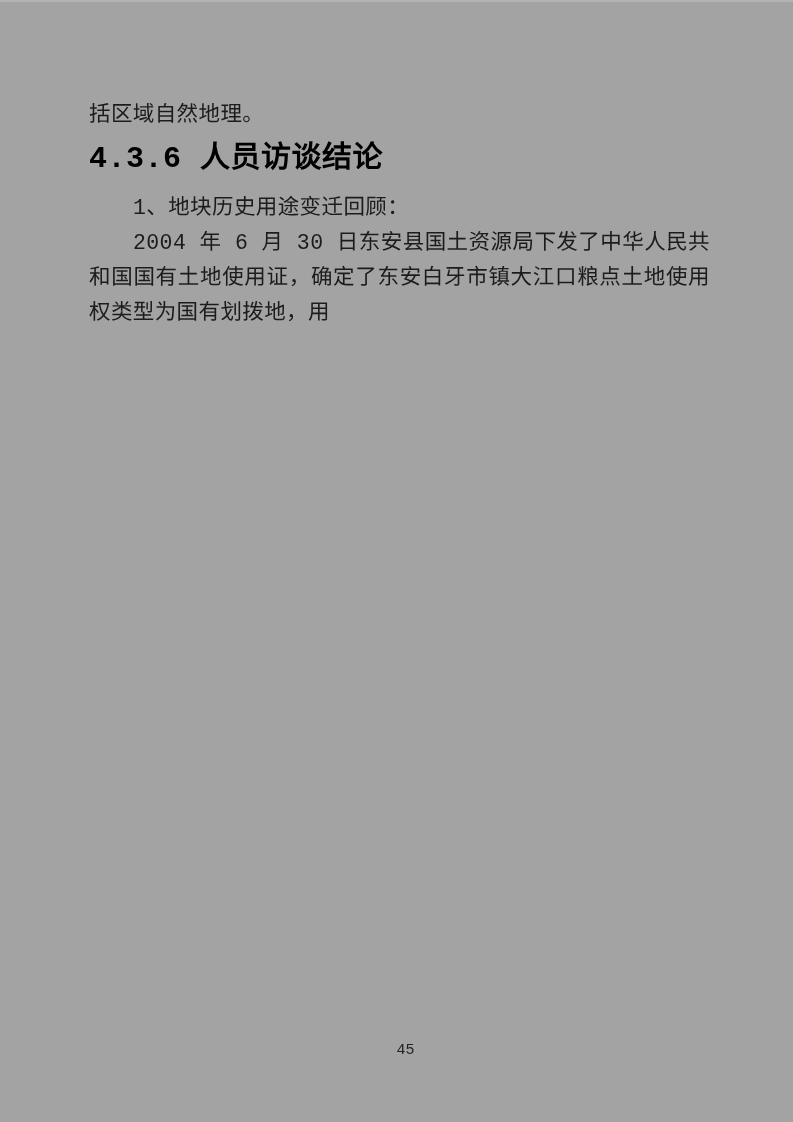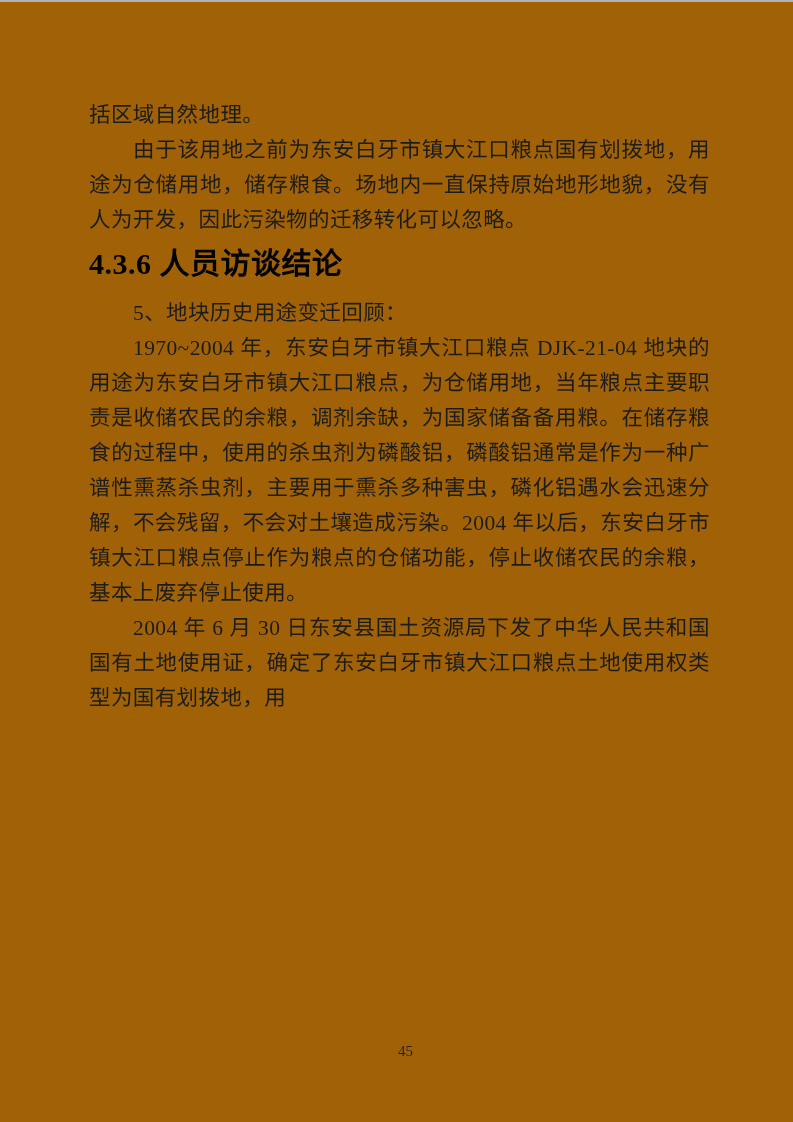--- a/index.html
+++ b/index.html
@@ -4,23 +4,23 @@
 <style>
   html, body {
     margin: 0;
     padding: 0;
     background: #ffffff;
   }
   .page {
     position: relative;
     width: 793px;
     height: 1122px;
-    background: #a16207;
+    background: #a3a3a3;
     overflow: hidden;
-    font-family: Liberation Serif, serif;
+    font-family: Liberation Mono, monospace;
     color: #1c1c1c;
   }
   .top-edge-line {
     position: absolute;
     top: 0;
     left: 0;
     width: 793px;
     height: 2px;
     background: #b3b3b3;
   }
@@ -64,28 +64,26 @@
 </style>
 </head>
 <body>
 
 <div class="page">
   <div class="top-edge-line"></div>
 
   <div class="content">
     <p class="para">括区域自然地理。</p>
 
-    <p class="para indent">由于该用地之前为东安白牙市镇大江口粮点国有划拨地，用途为仓储用地，储存粮食。场地内一直保持原始地形地貌，没有人为开发，因此污染物的迁移转化可以忽略。</p>
 
     <h2 class="section-heading">4.3.6 人员访谈结论</h2>
 
 
 
-    <p class="para indent">5、地块历史用途变迁回顾：</p>
+    <p class="para indent">1、地块历史用途变迁回顾：</p>
 
 
-    <p class="para indent">1970~2004 年，东安白牙市镇大江口粮点 DJK-21-04 地块的用途为东安白牙市镇大江口粮点，为仓储用地，当年粮点主要职责是收储农民的余粮，调剂余缺，为国家储备备用粮。在储存粮食的过程中，使用的杀虫剂为磷酸铝，磷酸铝通常是作为一种广谱性熏蒸杀虫剂，主要用于熏杀多种害虫，磷化铝遇水会迅速分解，不会残留，不会对土壤造成污染。2004 年以后，东安白牙市镇大江口粮点停止作为粮点的仓储功能，停止收储农民的余粮，基本上废弃停止使用。</p>
 
     <p class="para indent">2004 年 6 月 30 日东安县国土资源局下发了中华人民共和国国有土地使用证，确定了东安白牙市镇大江口粮点土地使用权类型为国有划拨地，用</p>
   </div>
 
   <div class="footer-page-number">45</div>
 </div>
 
 </body></html>

